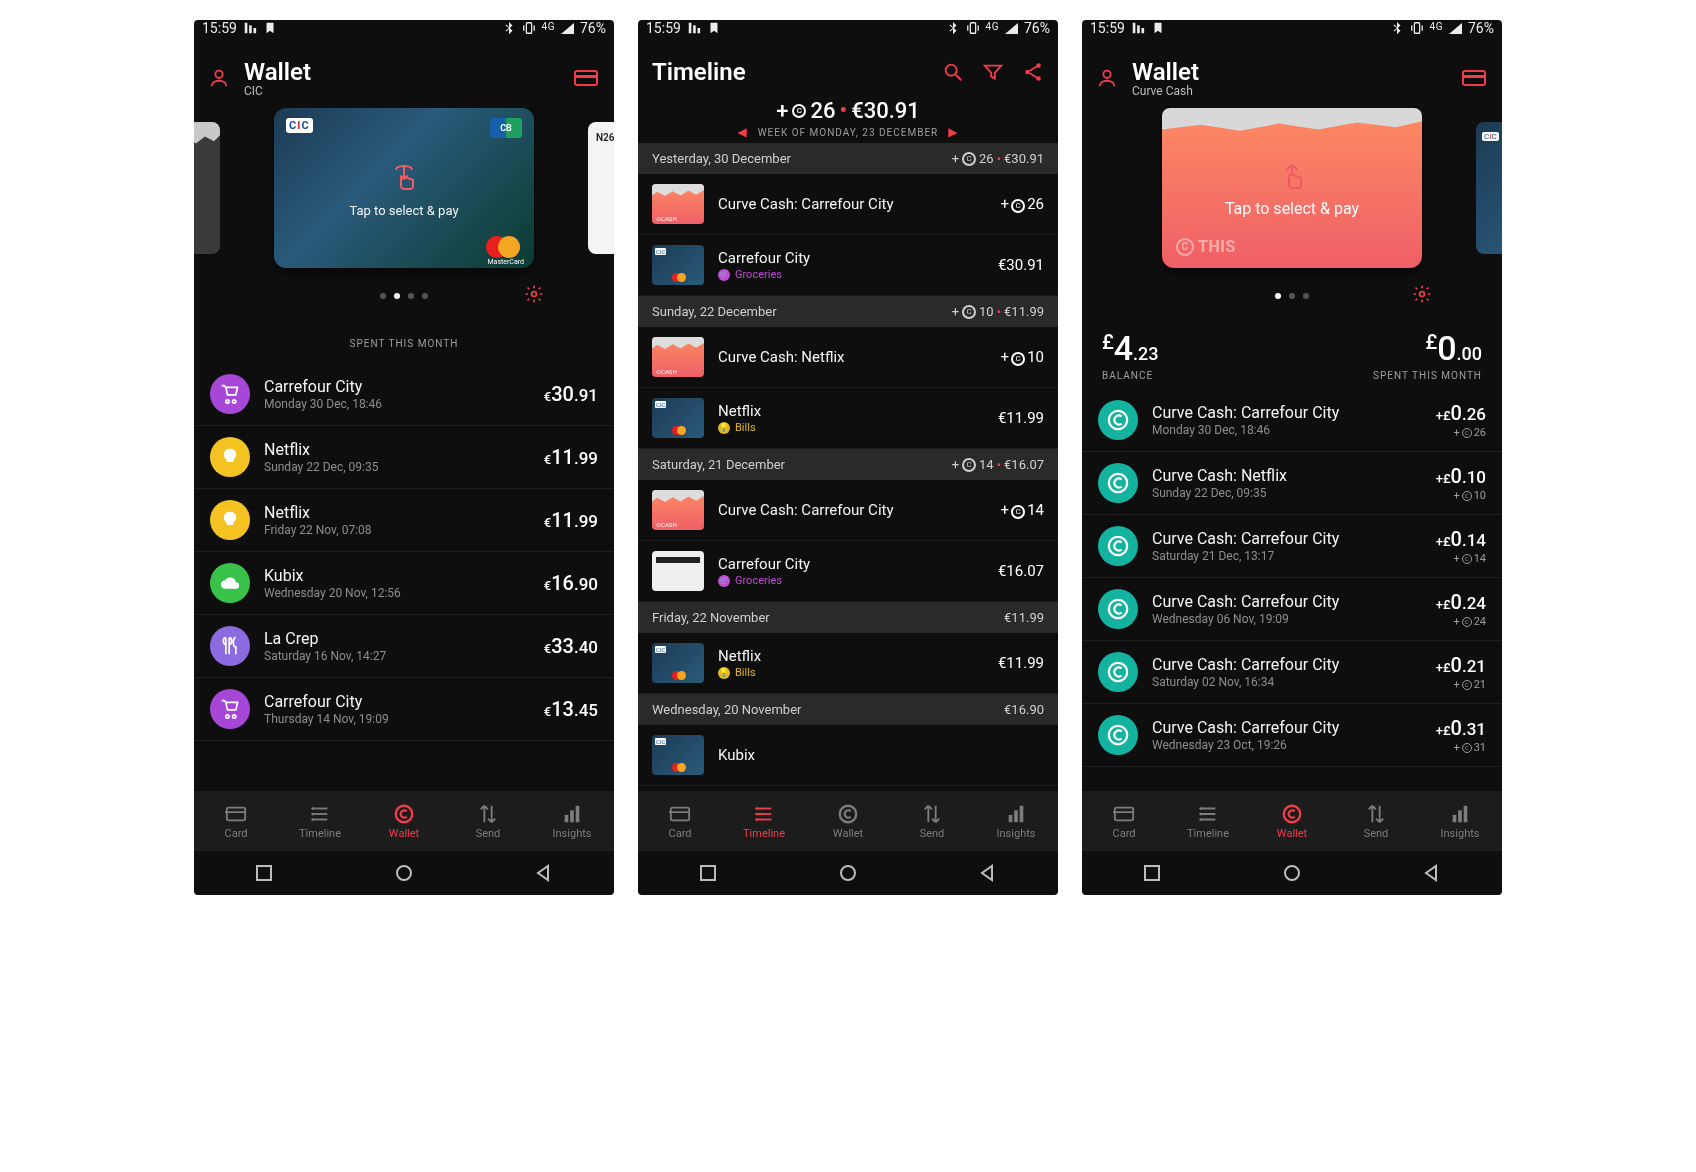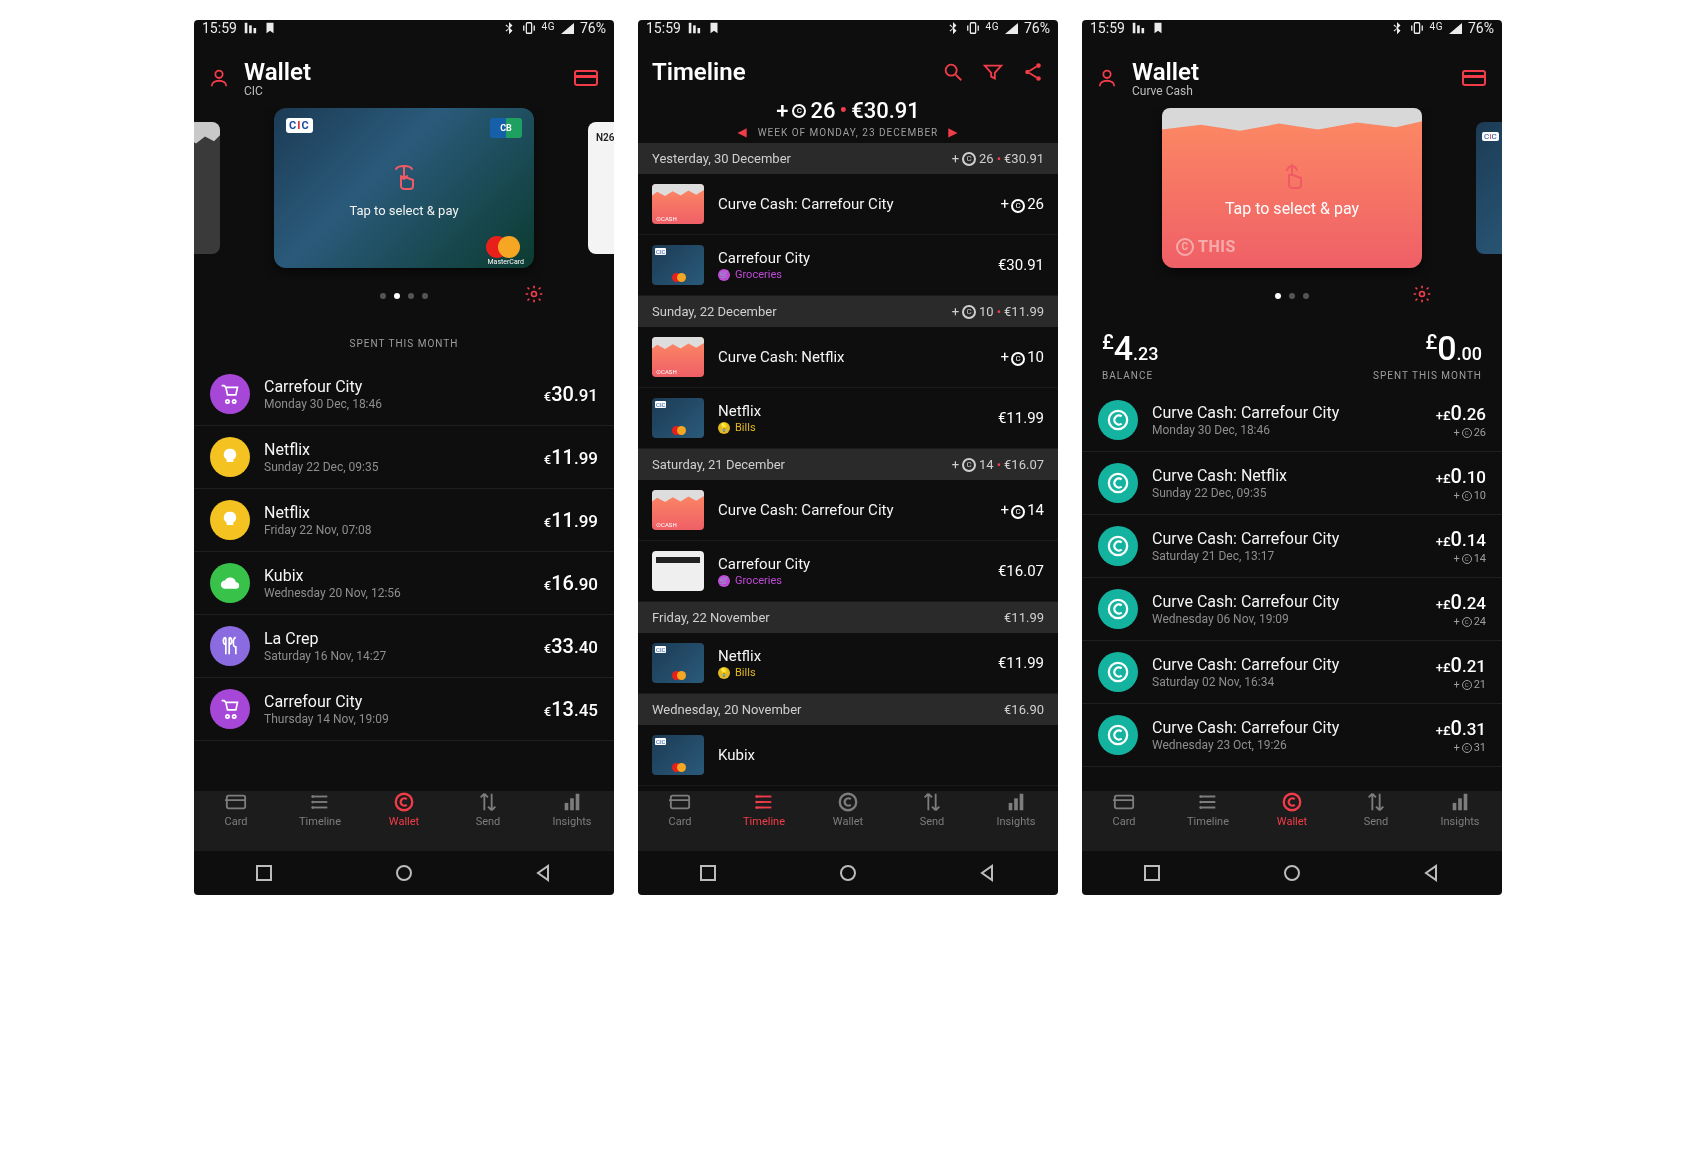--- a/index.html
+++ b/index.html
@@ -150,21 +150,21 @@
   .tx-amt{text-align:right;white-space:nowrap;}
   .tx-amt .amt-line{font-weight:500;}
   .tx-amt .amt-line .cur{font-size:13px;}
   .tx-amt .amt-line .whole{font-size:20px;}
   .tx-amt .amt-line .frac{font-size:17px;text-align:center;}
   .tx-amt .sub-points{font-size:11px;color:#9e9e9e;margin-top:1px;display:flex;align-items:center;justify-content:flex-end;gap:2px;}
   
   .bottom-nav{
     height:60px;background:#1c1c1c;display:flex;
   }
-  .nav-item{flex:1;display:flex;flex-direction:column;align-items:center;gap:2px;color:#7d7d7d;font-size:11px;}
+  .nav-item{flex:1;display:flex;flex-direction:column;align-items:center;justify-content:center;gap:2px;color:#7d7d7d;font-size:11px;}
   .nav-item.active{color:#f23c49;}
   .nav-item svg{width:22px;height:22px;}
   
   .sys-nav{height:44px;display:flex;align-items:center;justify-content:space-around;}
   .sys-nav .shape{color:#bcbcbc;}
   
   .tl-summary{text-align:center;padding:6px 0 4px;}
   .tl-main-line{font-size:22px;font-weight:500;display:flex;align-items:center;justify-content:center;gap:4px;}
   .tl-main-line .sep{color:#f23c49;}
   .tl-week-row{display:flex;align-items:center;justify-content:center;gap:10px;font-size:10px;letter-spacing:1px;color:#9e9e9e;margin-top:2px;}

